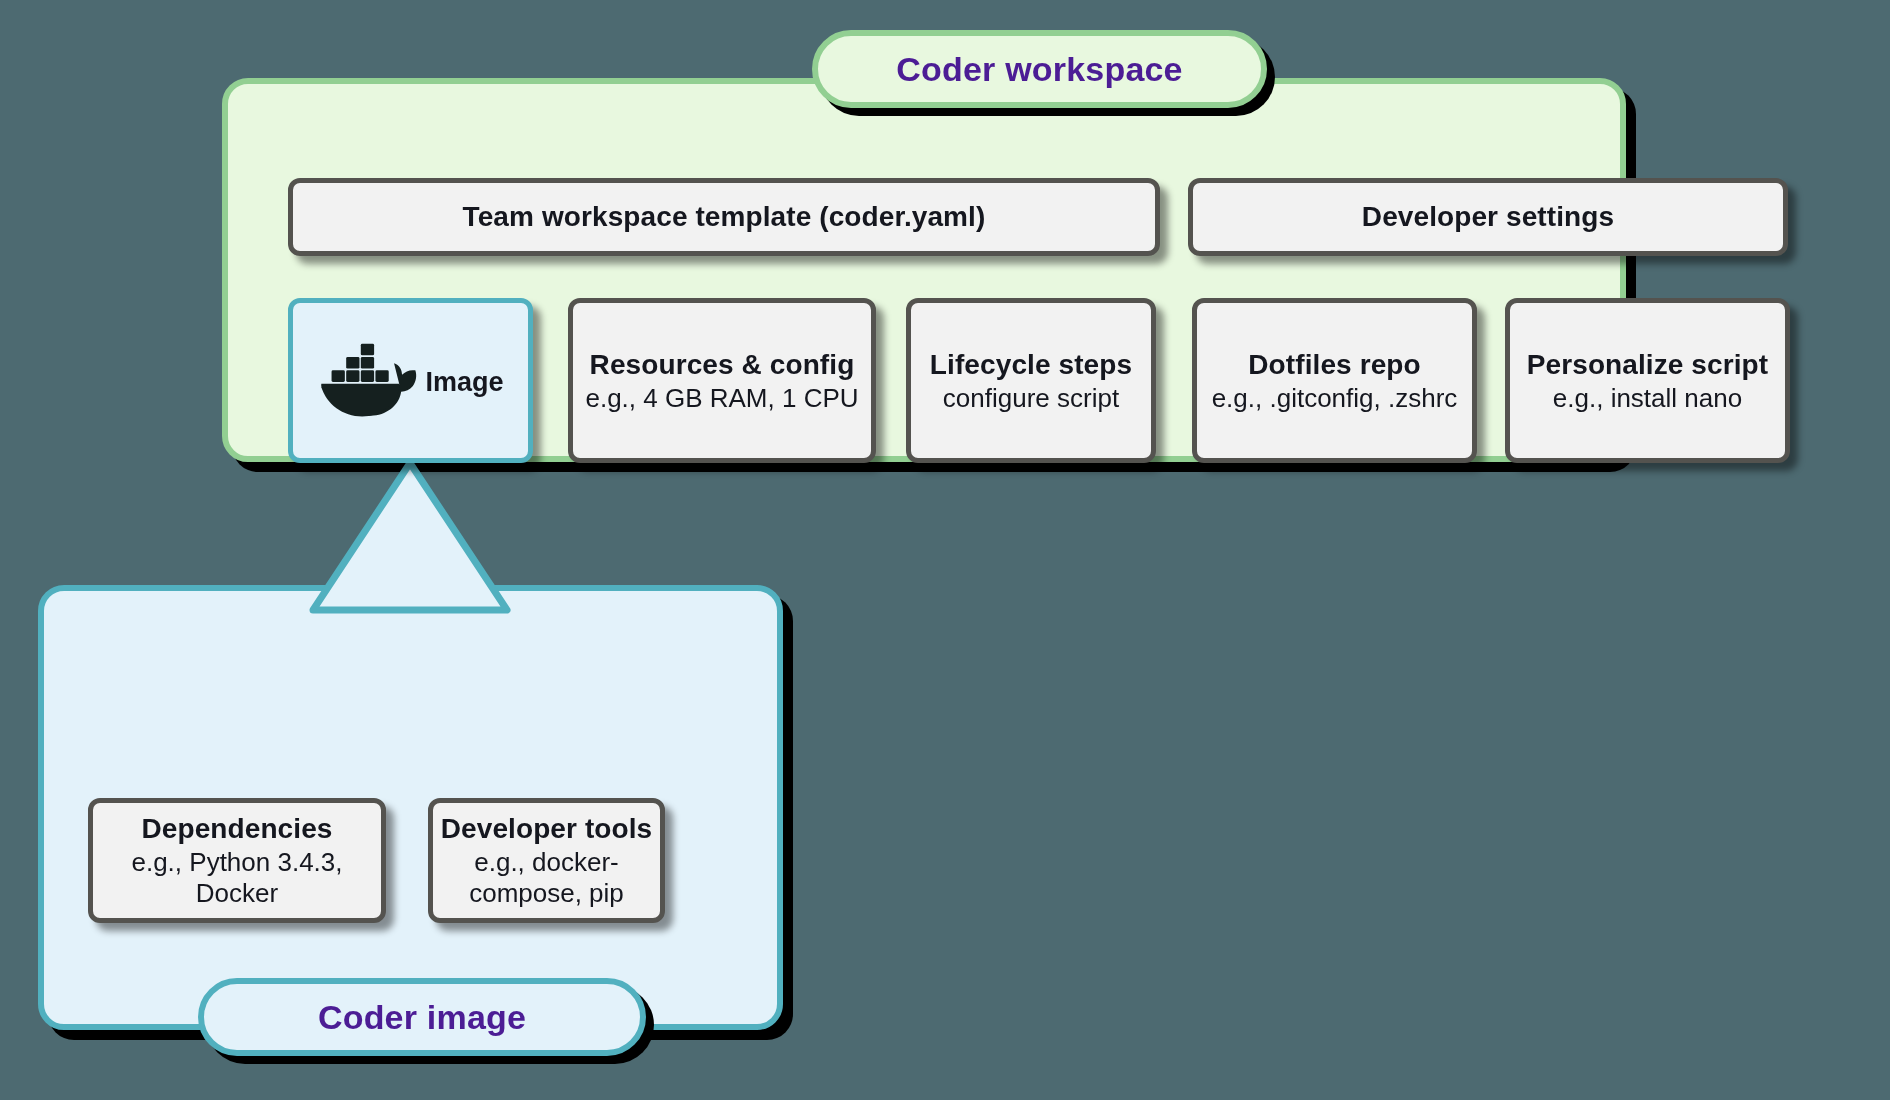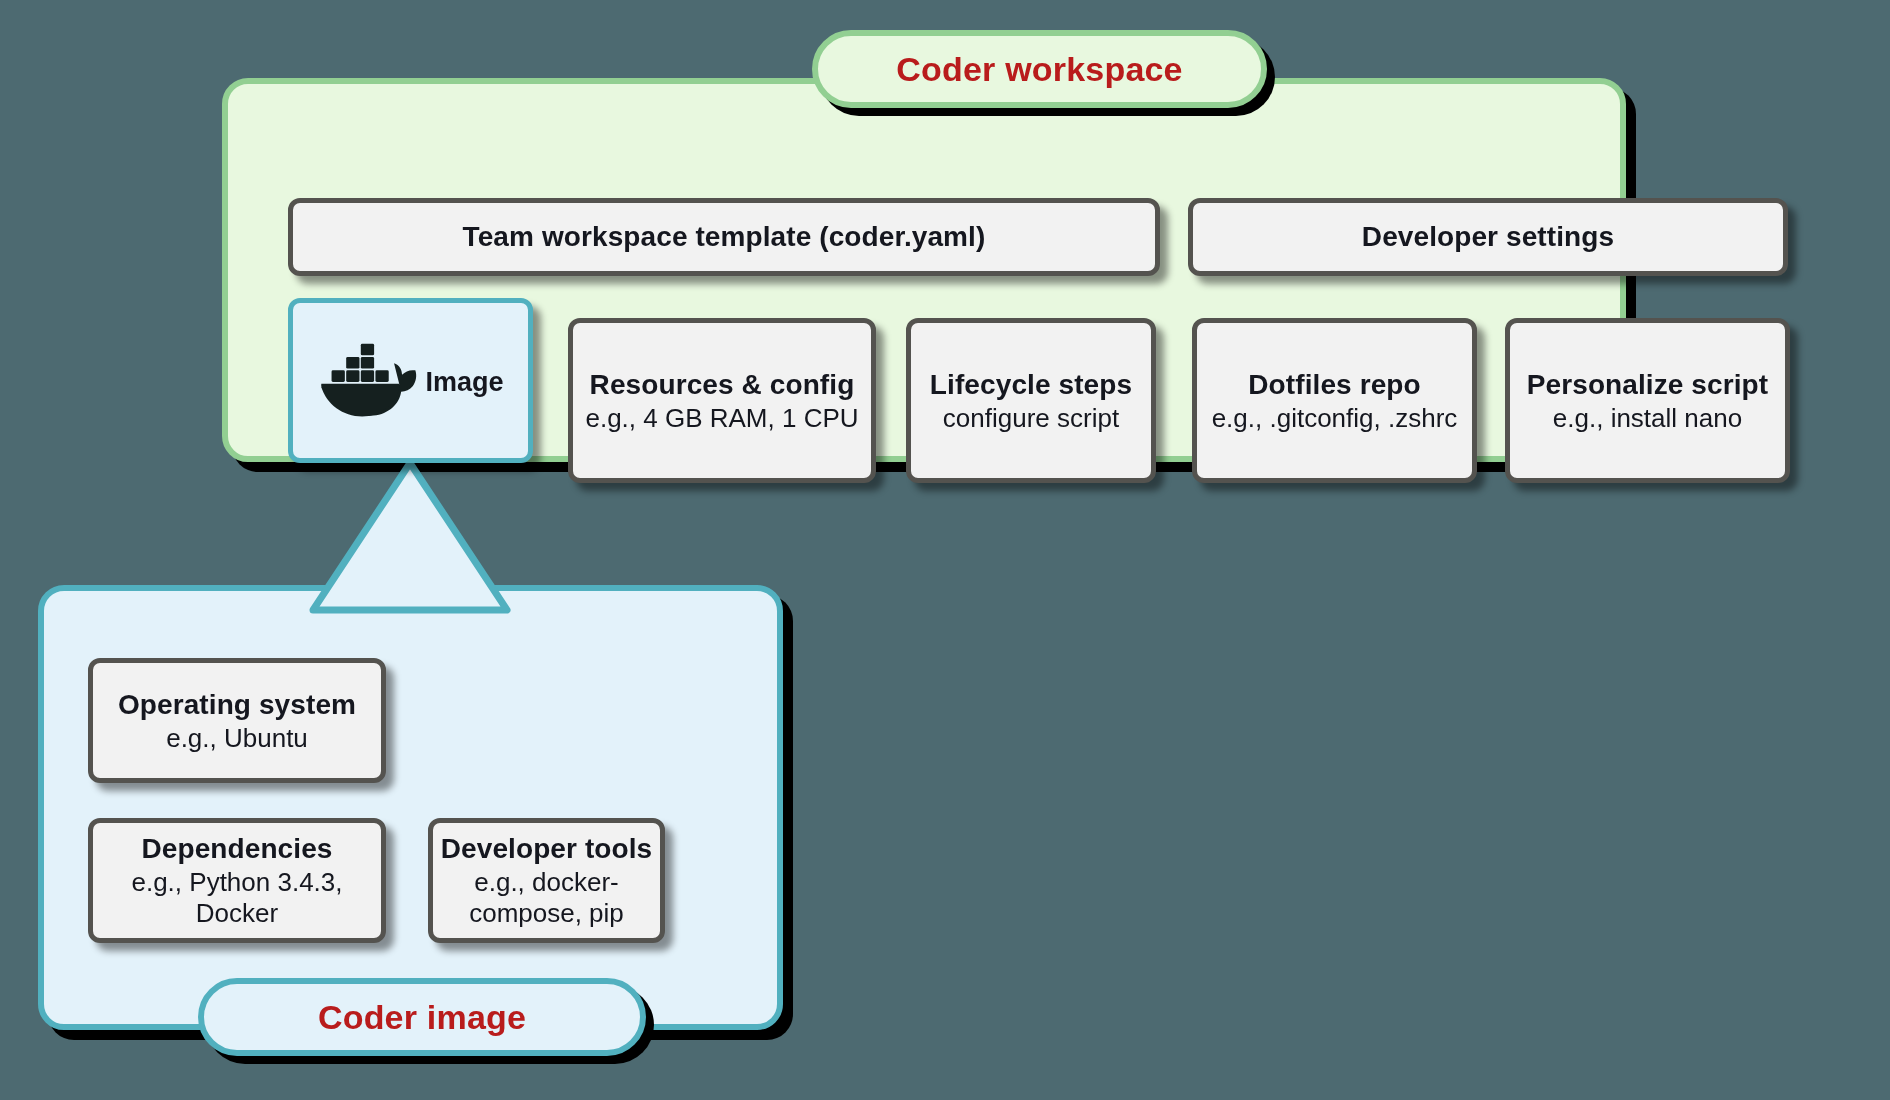--- a/index.html
+++ b/index.html
@@ -29,21 +29,20 @@
     border: 5px solid #54534f;
     border-radius: 12px;
     box-shadow: 8px 8px 7px rgba(0,0,0,0.42);
     box-sizing: border-box;
     display: flex;
     flex-direction: column;
     align-items: center;
     justify-content: center;
     text-align: center;
     color: #15171f;
-    margin-top: 20px;
   }
   .card .title {
     font-size: 28px;
     font-weight: bold;
     line-height: 1.18;
     letter-spacing: 0.1px;
   }
   .card .sub {
     font-size: 26px;
     font-weight: normal;
@@ -82,21 +81,21 @@
   
   .pill {
     position: absolute;
     border-radius: 999px;
     box-sizing: border-box;
     display: flex;
     align-items: center;
     justify-content: center;
     font-size: 34px;
     font-weight: bold;
-    color: #b91c1c;
+    color: #4c1d95;
     letter-spacing: 0.2px;
   }
   #workspace-pill {
     left: 812px;
     top: 30px;
     width: 455px;
     height: 78px;
     background: #e8f8df;
     border: 6px solid #92cf92;
     box-shadow: 8px 8px 0px 0px #000000;
@@ -205,24 +204,20 @@
   <div class="card" style="left:1192px; top:298px; width:285px; height:165px;">
     <span class="title">Dotfiles repo</span>
     <span class="sub">e.g., .gitconfig, .zshrc</span>
   </div>
 
   <div class="card" style="left:1505px; top:298px; width:285px; height:165px;">
     <span class="title">Personalize script</span>
     <span class="sub">e.g., install nano</span>
   </div>
 
-  <div class="card" style="left:88px; top:638px; width:298px; height:125px;">
-    <span class="title">Operating system</span>
-    <span class="sub">e.g., Ubuntu</span>
-  </div>
 
 
   <div class="card" style="left:88px; top:798px; width:298px; height:125px;">
     <span class="title">Dependencies</span>
     <span class="sub">e.g., Python 3.4.3, Docker</span>
   </div>
 
   <div class="card" style="left:428px; top:798px; width:237px; height:125px;">
     <span class="title">Developer tools</span>
     <span class="sub">e.g., docker-compose, pip</span>

